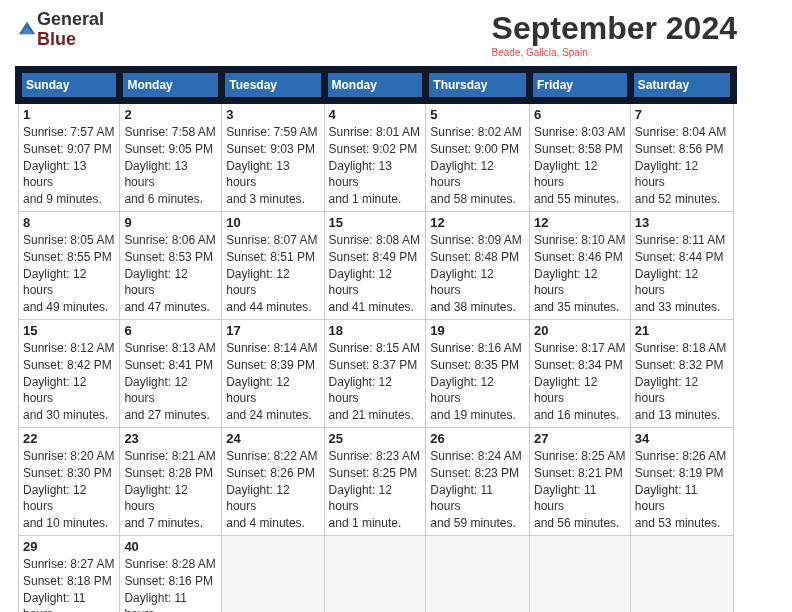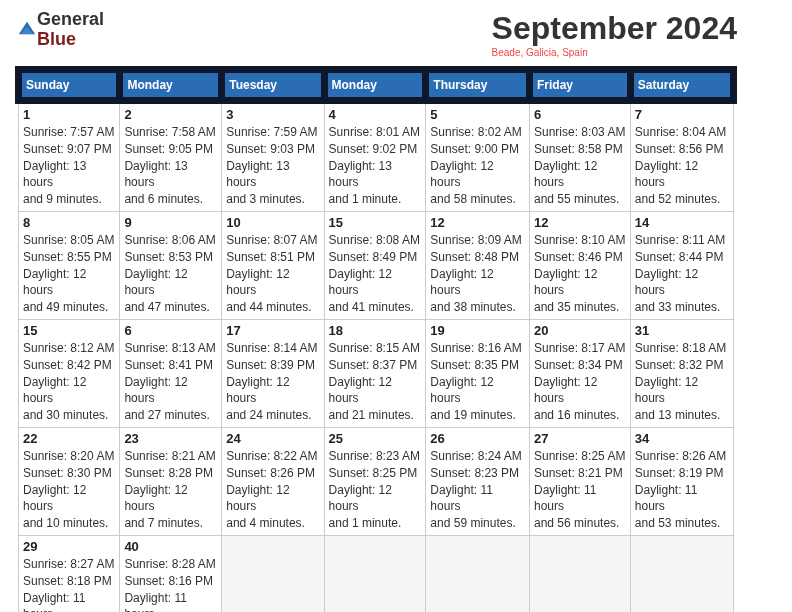--- a/index.html
+++ b/index.html
@@ -170,21 +170,21 @@
           </td>
           <td>
             <span class="day-number">12</span>
             <div class="day-info">Sunrise: 8:09 AM<br>Sunset: 8:48 PM<br>Daylight: 12 hours<br>and 38 minutes.</div>
           </td>
           <td>
             <span class="day-number">12</span>
             <div class="day-info">Sunrise: 8:10 AM<br>Sunset: 8:46 PM<br>Daylight: 12 hours<br>and 35 minutes.</div>
           </td>
           <td>
-            <span class="day-number">14</span>
+            <span class="day-number">13</span>
             <div class="day-info">Sunrise: 8:11 AM<br>Sunset: 8:44 PM<br>Daylight: 12 hours<br>and 33 minutes.</div>
           </td>
         </tr>
         <tr>
           <td>
             <span class="day-number">15</span>
             <div class="day-info">Sunrise: 8:12 AM<br>Sunset: 8:42 PM<br>Daylight: 12 hours<br>and 30 minutes.</div>
           </td>
           <td>
             <span class="day-number">6</span>
@@ -200,21 +200,21 @@
           </td>
           <td>
             <span class="day-number">19</span>
             <div class="day-info">Sunrise: 8:16 AM<br>Sunset: 8:35 PM<br>Daylight: 12 hours<br>and 19 minutes.</div>
           </td>
           <td>
             <span class="day-number">20</span>
             <div class="day-info">Sunrise: 8:17 AM<br>Sunset: 8:34 PM<br>Daylight: 12 hours<br>and 16 minutes.</div>
           </td>
           <td>
-            <span class="day-number">31</span>
+            <span class="day-number">21</span>
             <div class="day-info">Sunrise: 8:18 AM<br>Sunset: 8:32 PM<br>Daylight: 12 hours<br>and 13 minutes.</div>
           </td>
         </tr>
         <tr>
           <td>
             <span class="day-number">22</span>
             <div class="day-info">Sunrise: 8:20 AM<br>Sunset: 8:30 PM<br>Daylight: 12 hours<br>and 10 minutes.</div>
           </td>
           <td>
             <span class="day-number">23</span>

